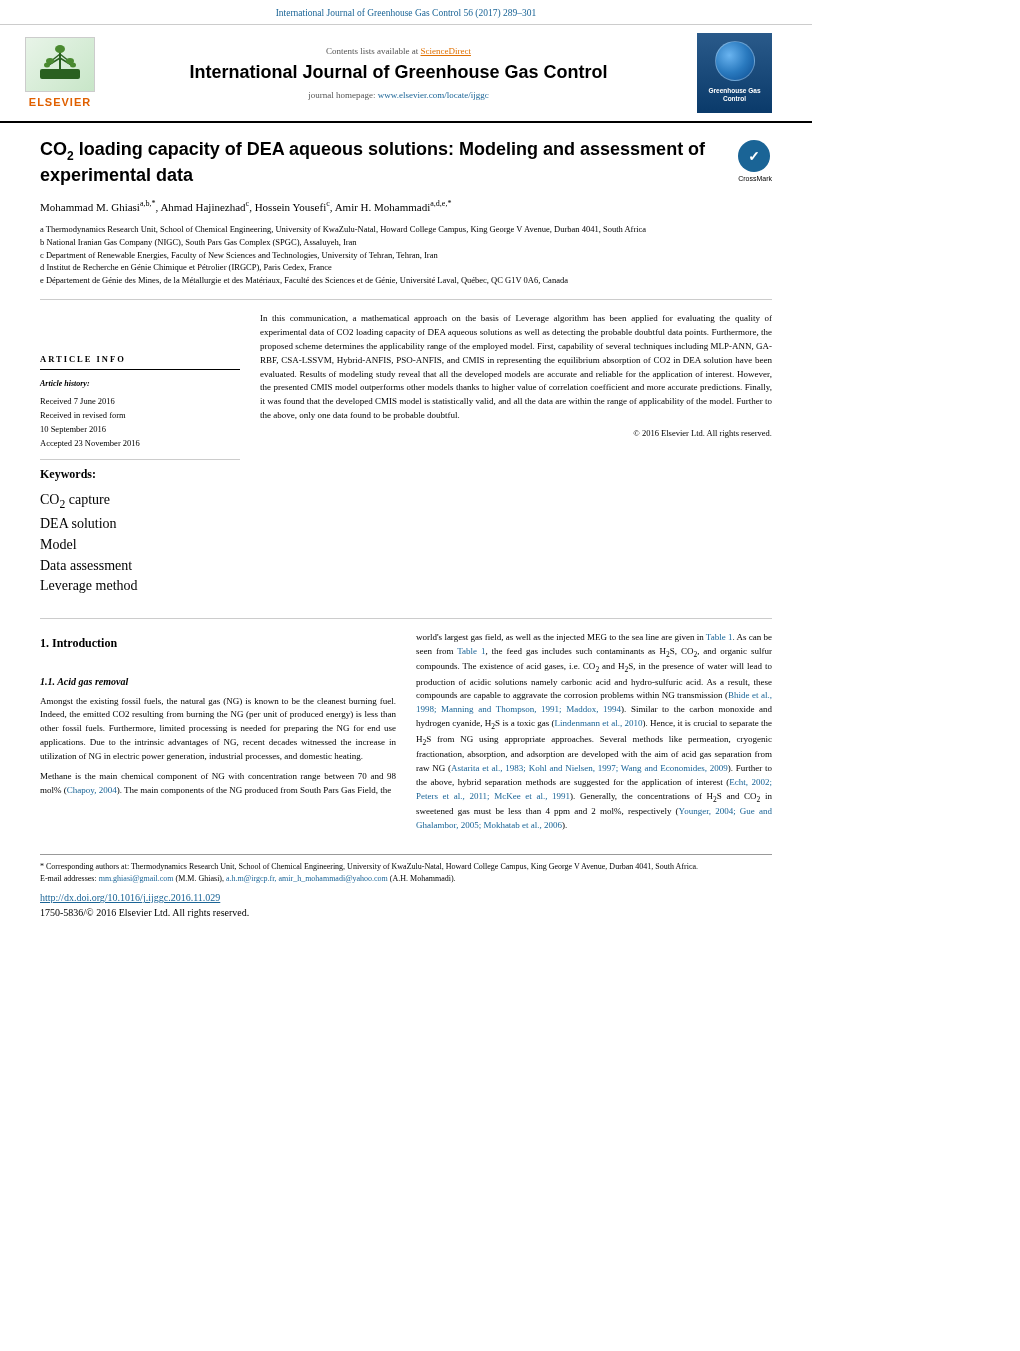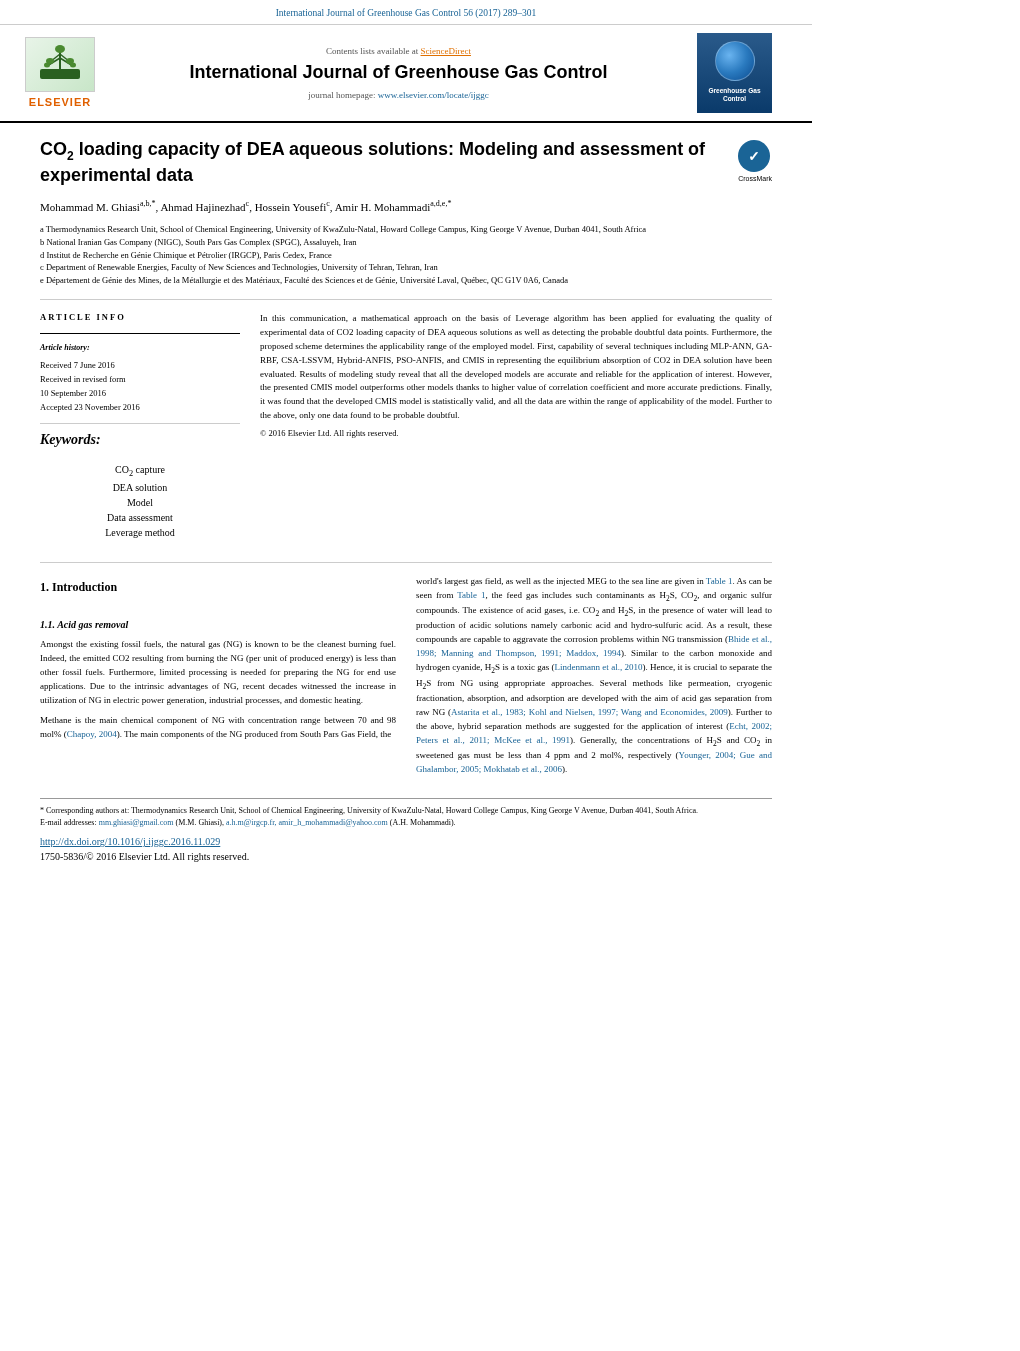--- a/index.html
+++ b/index.html
@@ -174,58 +174,57 @@
     }
     .col-right {
       flex: 1;
     }
     .section-label {
       font-size: 8.5px;
       font-weight: bold;
       letter-spacing: 2px;
       text-transform: uppercase;
       border-bottom: 1px solid #000;
-      padding-bottom: 9px;
+      padding-bottom: 3px;
       margin-bottom: 8px;
+      margin-top: 42px;
     }
     .article-info-label {
       font-size: 8px;
       font-style: italic;
       font-weight: bold;
       margin-bottom: 7px;
     }
     .article-info-value {
       font-size: 8.5px;
       margin-bottom: 2px;
     }
     .article-info-block {
       margin-bottom: 10px;
     }
     .keywords-label {
+      font-size: 12px;
+      font-weight: bold;
+      margin-bottom: 7px;
+    }
+    .keyword-item {
       font-size: 14px;
-      font-style: italic;
-      font-weight: bold;
-      margin-bottom: 13px;
-    }
-    .keyword-item {
-      font-size: 10px;
       margin-bottom: 1px;
-      text-align: center;
     }
     .abstract-text {
       font-size: 9px;
       line-height: 1.55;
       text-align: justify;
     }
     .abstract-text p {
       margin-bottom: 4px;
     }
     .copyright-line {
       font-size: 8.5px;
-      text-align: left;
+      text-align: right;
       color: #000;
       margin-top: 4px;
     }
     .divider {
       border: none;
       border-top: 1px solid #ccc;
       margin: 12px 0;
     }
     .section-title {
       font-size: 12px;
@@ -331,22 +330,22 @@
       </div>
     </div>
 
     <div class="authors">
       Mohammad M. Ghiasi<sup>a,b,*</sup>, Ahmad Hajinezhad<sup>c</sup>, Hossein Yousefi<sup>c</sup>, Amir H. Mohammadi<sup>a,d,e,*</sup>
     </div>
 
     <div class="affiliations">
       <div>a Thermodynamics Research Unit, School of Chemical Engineering, University of KwaZulu-Natal, Howard College Campus, King George V Avenue, Durban 4041, South Africa</div>
       <div>b National Iranian Gas Company (NIGC), South Pars Gas Complex (SPGC), Assaluyeh, Iran</div>
+      <div>c Department of Renewable Energies, Faculty of New Sciences and Technologies, University of Tehran, Tehran, Iran</div>
       <div>d Institut de Recherche en Génie Chimique et Pétrolier (IRGCP), Paris Cedex, France</div>
-      <div>c Department of Renewable Energies, Faculty of New Sciences and Technologies, University of Tehran, Tehran, Iran</div>
       <div>e Département de Génie des Mines, de la Métallurgie et des Matériaux, Faculté des Sciences et de Génie, Université Laval, Québec, QC G1V 0A6, Canada</div>
     </div>
 
     <hr class="divider">
 
     <div class="two-col">
 
       <div class="col-left">
         <div class="section-label">ARTICLE INFO</div>
 

